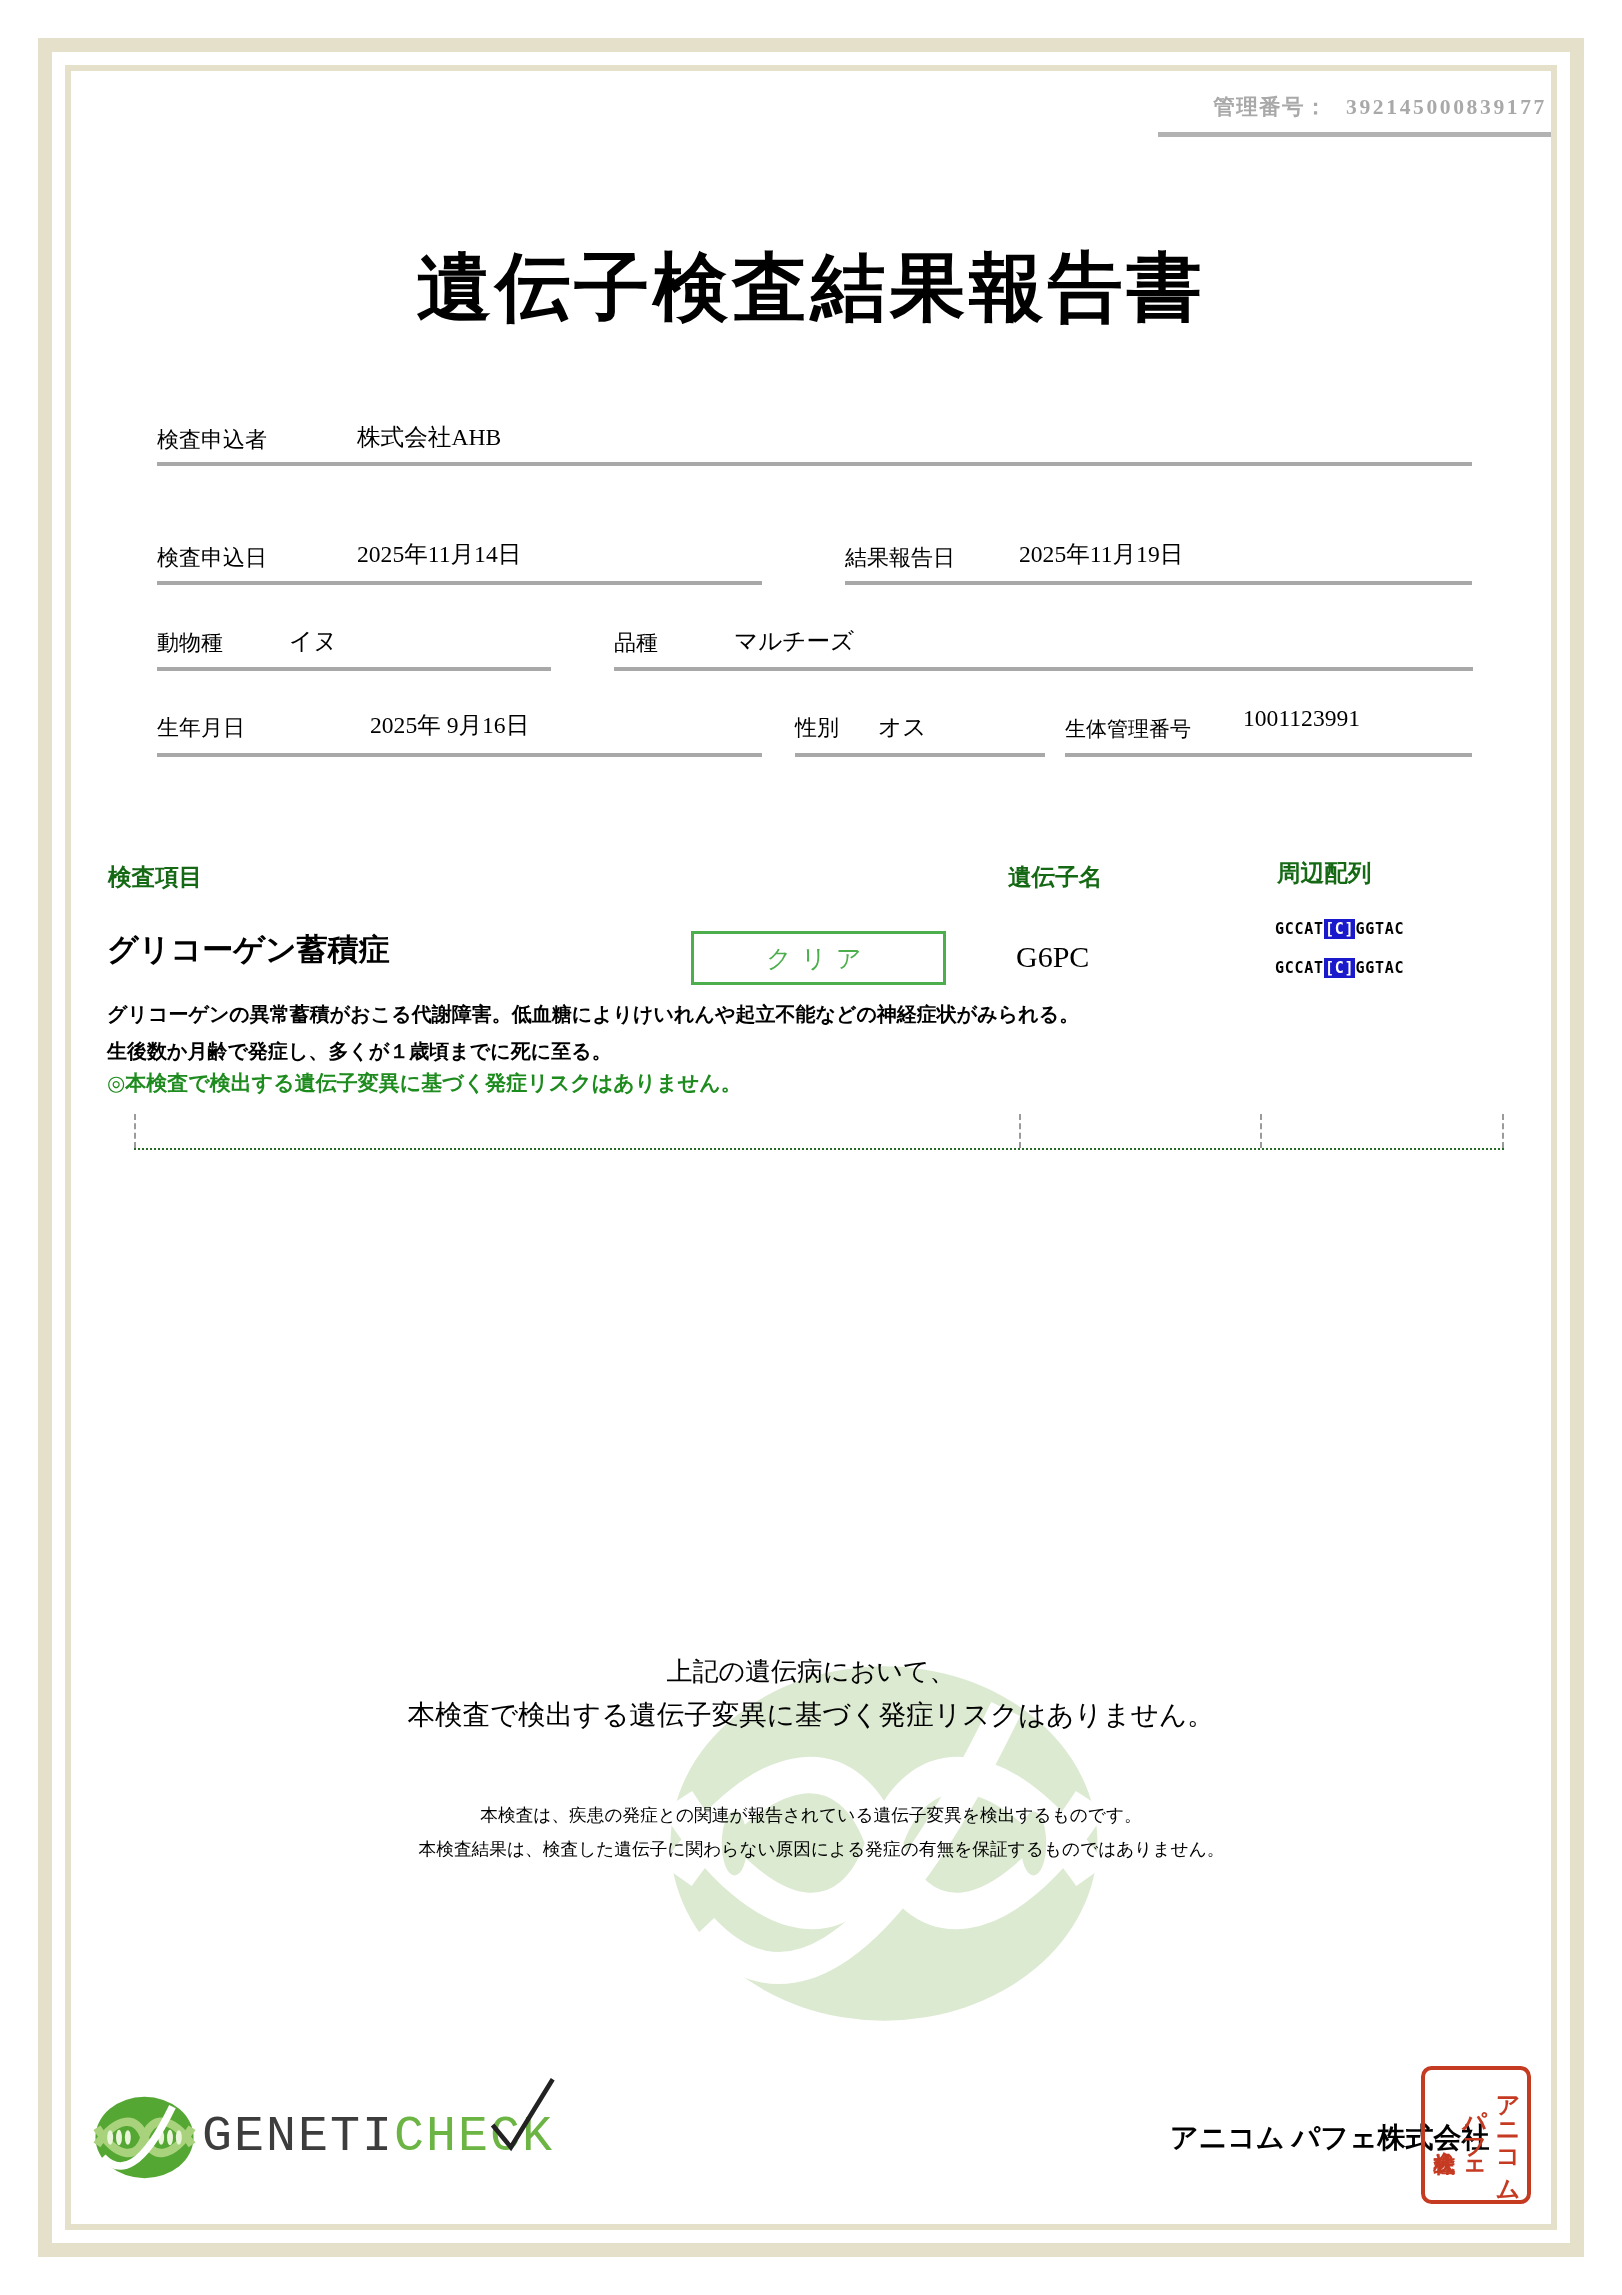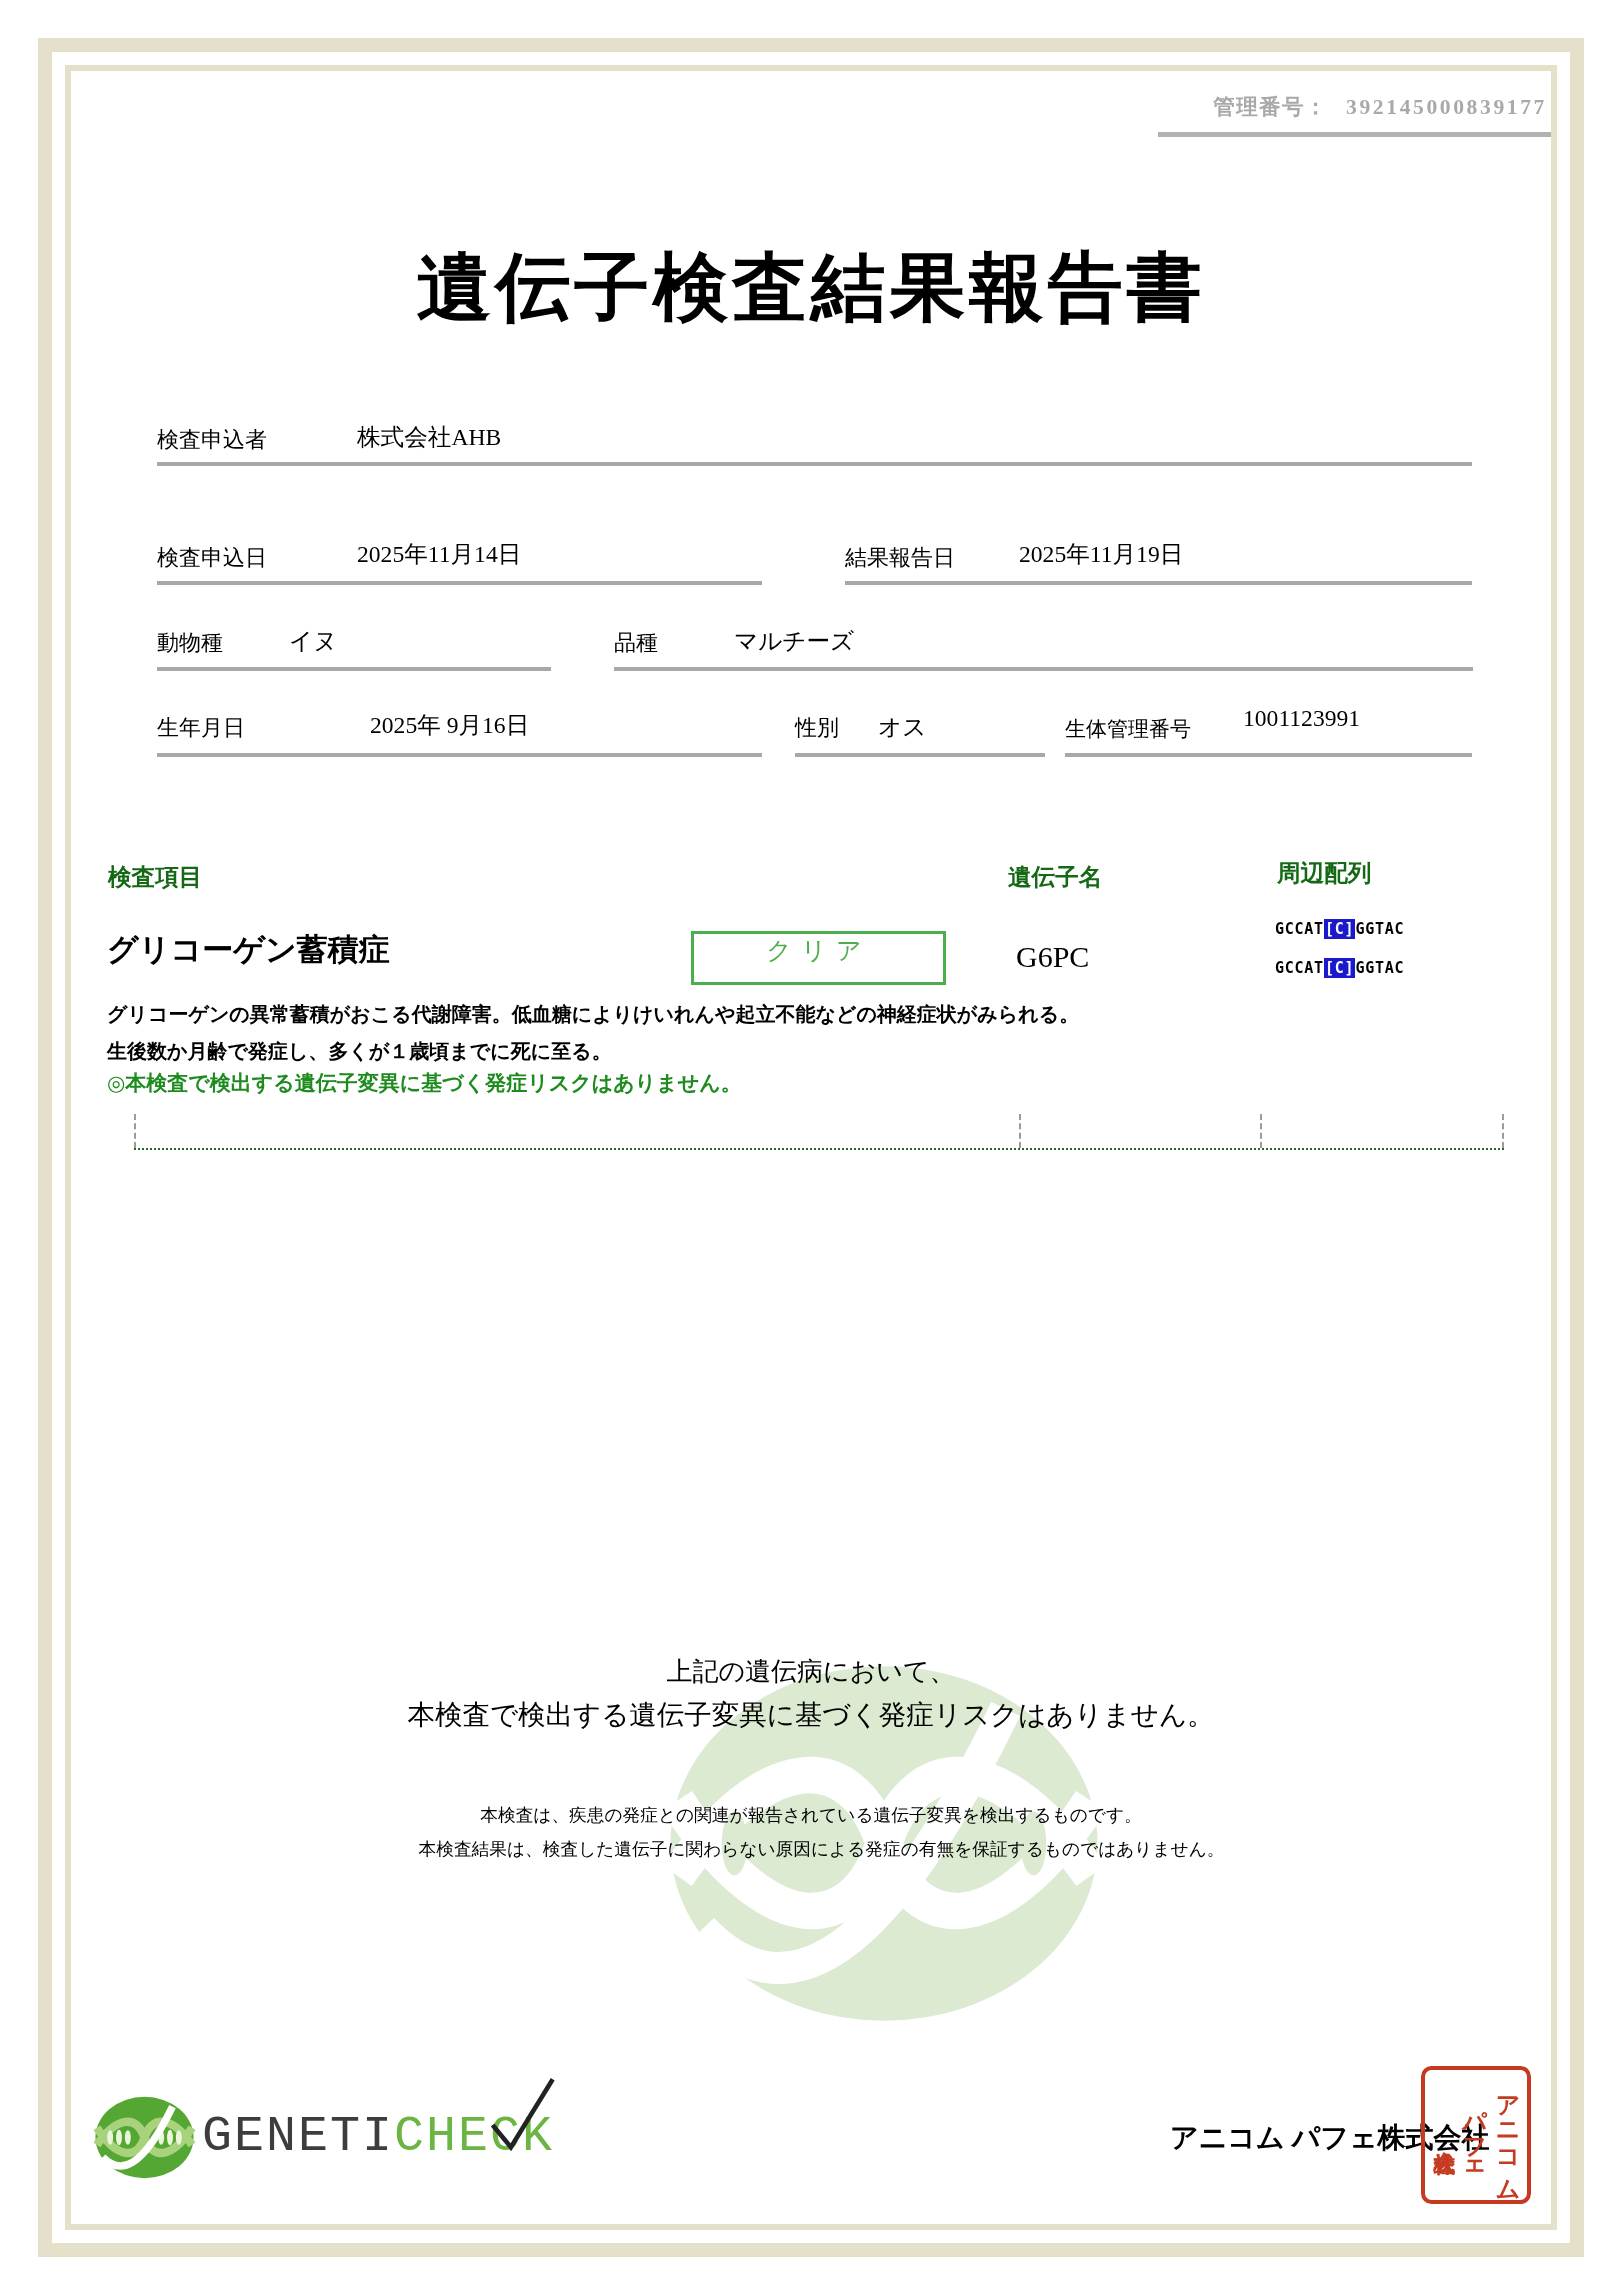--- a/index.html
+++ b/index.html
@@ -17,21 +17,21 @@
   .title{position:absolute;left:0;right:0;top:202px;text-align:center;font-size:75px;
         font-weight:bold;letter-spacing:3.9px;color:#000;margin-top:36px;}
   
   .flabel{position:absolute;font-size:22px;font-weight:normal;color:#000;white-space:nowrap;}
   .fvalue{position:absolute;font-size:23.6px;color:#000;white-space:nowrap;}
   .uline{position:absolute;height:3.9px;background:#a8a8a8;}
   
   .ghead{position:absolute;font-size:23.6px;font-weight:bold;color:var(--accent_green,#156915);white-space:nowrap;}
   .disease{position:absolute;font-size:31px;font-weight:bold;color:#000;white-space:nowrap;}
   .result-box{position:absolute;left:691px;top:931px;width:249px;height:48px;
-        border:3.3px solid var(--result_green,#4cae4c);display:flex;justify-content:center;}
+        border:3.3px solid var(--result_green,#4cae4c);display:flex;align-items:center;justify-content:center;}
   .result-text{font-size:25px;letter-spacing:9.2px;color:var(--result_green,#4cae4c);
         font-family:"Liberation Serif","DejaVu Serif",serif;}
   .gene{position:absolute;font-size:30px;color:#000;white-space:nowrap;}
   .seq{position:absolute;font-family:"DejaVu Sans Mono",monospace;font-weight:bold;
         font-size:15px;color:#000;white-space:nowrap;letter-spacing:0.7px;}
   .seq-var{background:var(--variant_blue,#1a1acc);color:#fff;padding:0.7px 1.3px;}
   .desc{position:absolute;font-size:20px;font-weight:bold;color:#000;white-space:nowrap;text-align:right;}
   .risk{position:absolute;font-size:21px;font-weight:bold;color:var(--risk_green,#1e8b1e);white-space:nowrap;}
   .vdash{position:absolute;width:0;height:34px;border-left:2px dashed #9b9b9b;top:1114px;}
   .hdots{position:absolute;left:134px;top:1114px;width:1370px;height:34px;

